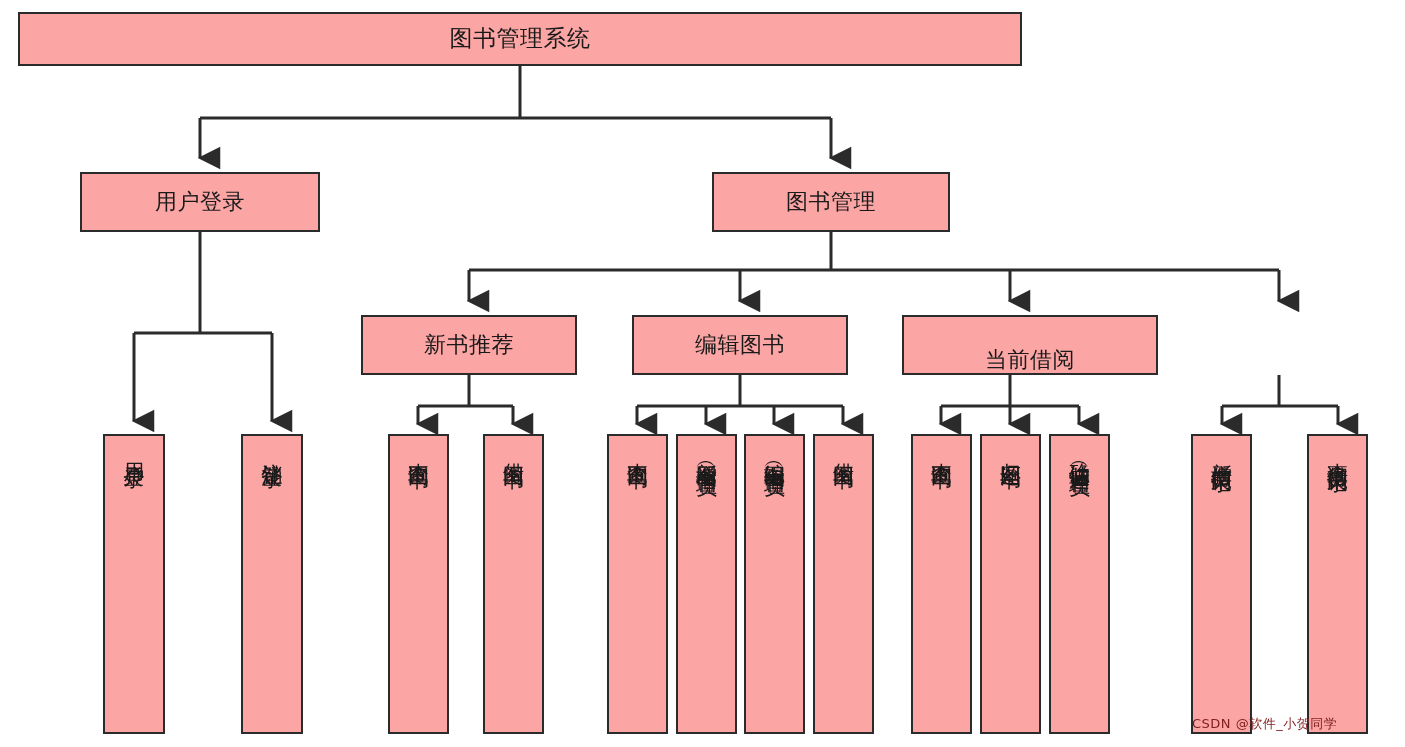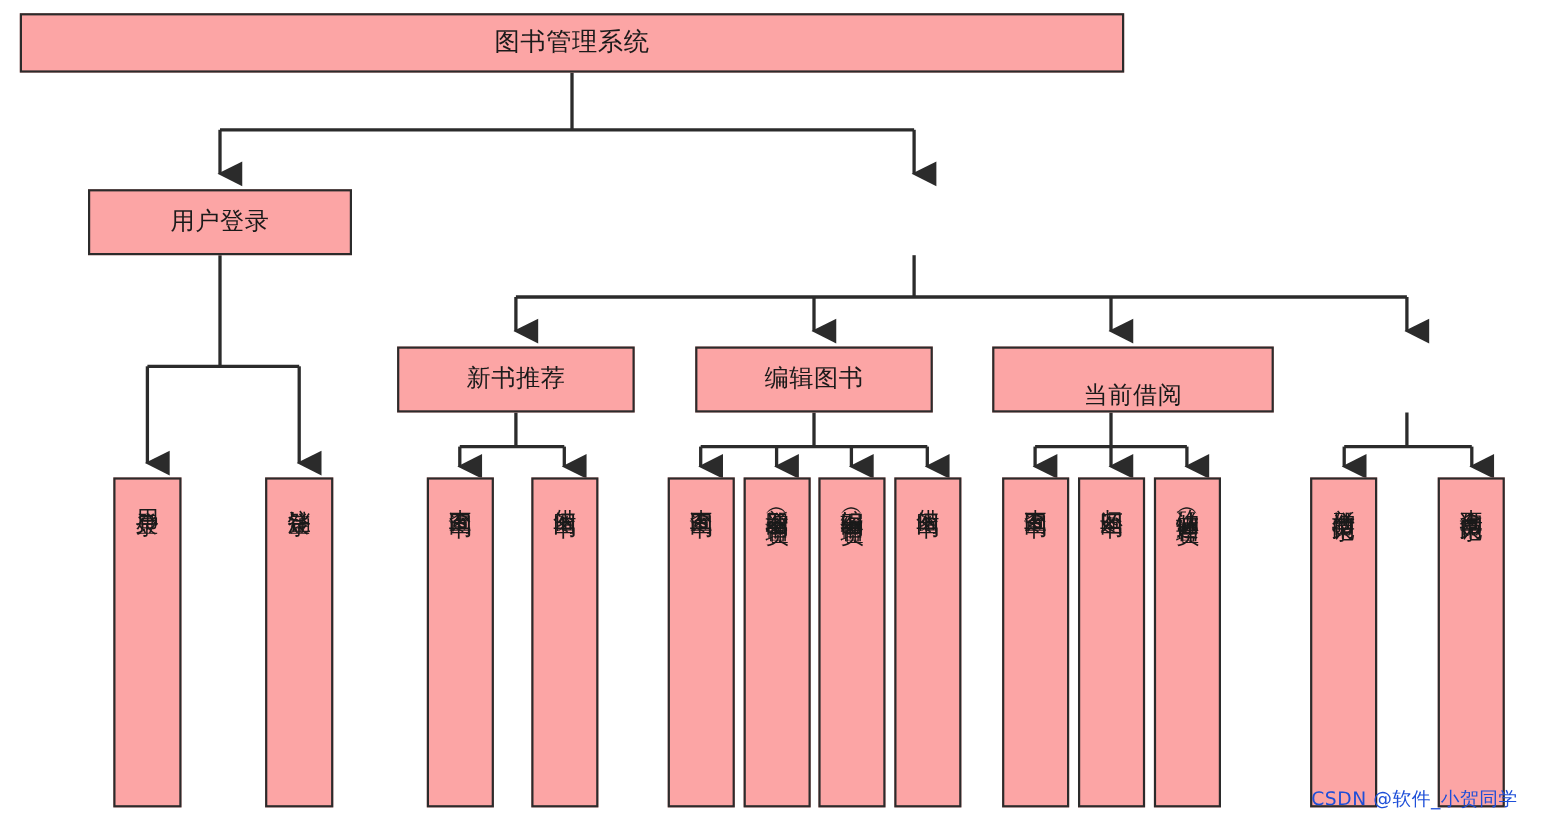--- a/index.html
+++ b/index.html
@@ -58,22 +58,22 @@
   .node.v .node-label {
     writing-mode: vertical-rl;
     text-orientation: upright;
     font-size: 21px;
     line-height: 1.05;
     letter-spacing: 2px;
     white-space: nowrap;
   }
   .watermark {
     position: absolute;
-    color: #1d4ed8;
-    font-size: 17px;
+    color: #7f1d1d;
+    font-size: 13px;
     letter-spacing: 0.5px;
     white-space: nowrap;
     z-index: 3;
     user-select: none;
   }
 </style>
 </head>
 <body>
 
 <div id="diagram-root">
@@ -130,20 +130,23 @@
   </svg>
 
   <div class="node h h-root" style="left:18px; top:12px; width:1004px; height:54px;">
     <span class="node-label">图书管理系统</span>
   </div>
 
   <div class="node h" style="left:80px; top:172px; width:240px; height:60px;">
     <span class="node-label">用户登录</span>
   </div>
 
+  <div class="node h" style="left:712px; top:172px; width:238px; height:60px;">
+    <span class="node-label">图书管理</span>
+  </div>
 
   <div class="node h" style="left:361px; top:315px; width:216px; height:60px;align-items:center;">
     <span class="node-label">新书推荐</span>
   </div>
 
   <div class="node h" style="left:632px; top:315px; width:216px; height:60px;">
     <span class="node-label">编辑图书</span>
   </div>
 
   <div class="node h" style="left:902px; top:315px; width:256px; height:60px;align-items:flex-end;">

